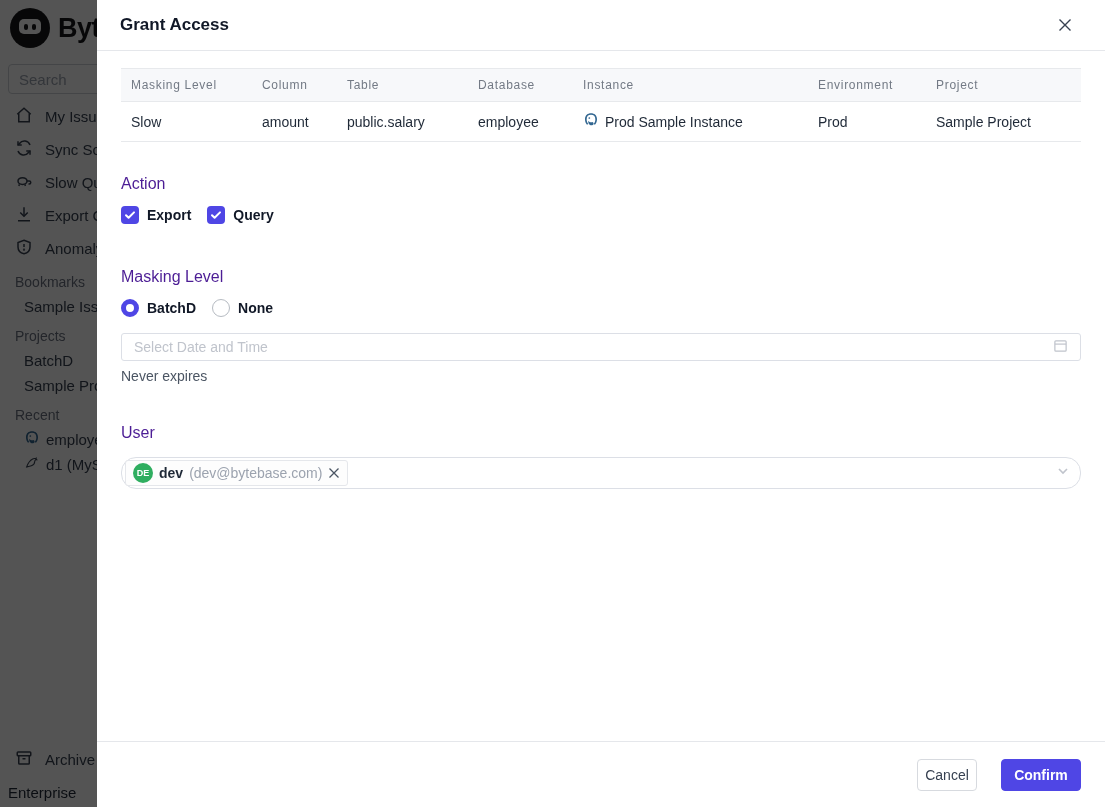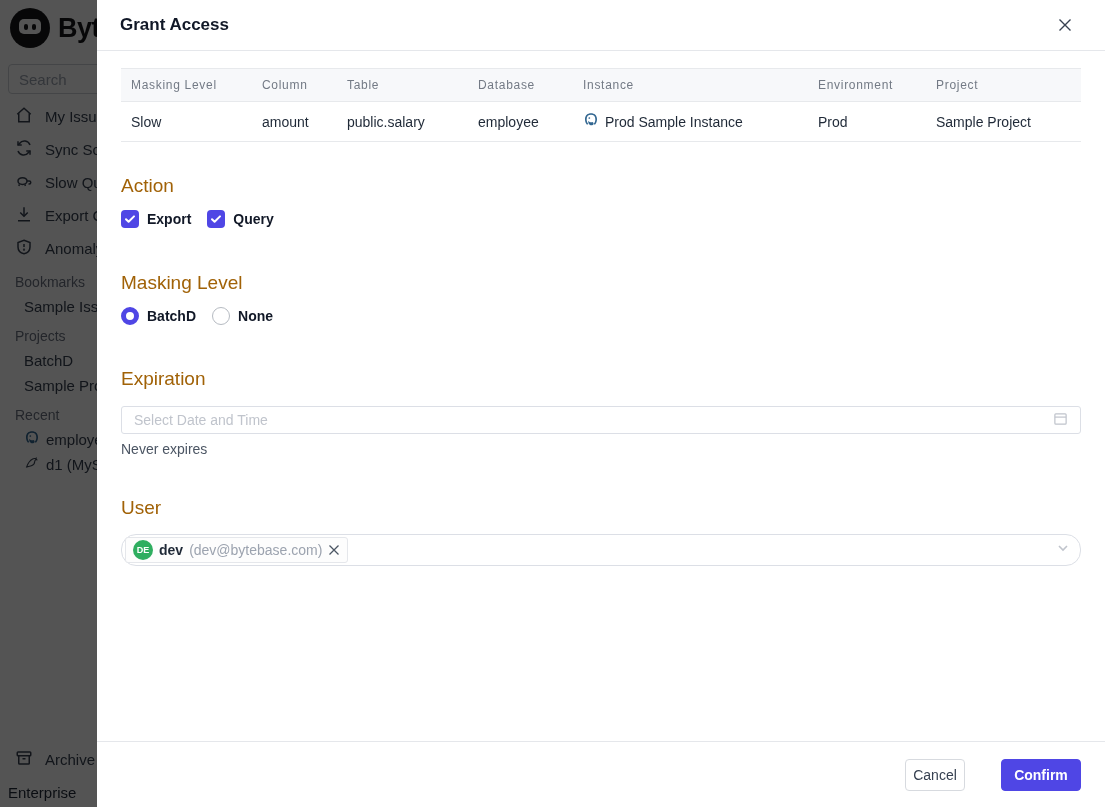--- a/index.html
+++ b/index.html
@@ -53,21 +53,21 @@
 
   
   table.grant-table { width:960px; border-collapse:collapse; table-layout:fixed; }
   .grant-table th { background:#f7f8fa; height:33px; font-size:12px; font-weight:500;
     color:#737a85; letter-spacing:0.7px; text-align:left;
     border-top:1px solid #e7e9ec; border-bottom:1px solid #e7e9ec; }
   .grant-table td { height:40px; font-size:14px; color:#1f2937; border-bottom:1px solid #e7e9ec; }
   .grant-table th:first-child, .grant-table td:first-child { padding-left:10px; }
   .cell-flex { display:flex; align-items:center; gap:6px; }
 
-  .section-label { font-size:19px; color:#a16207; }
+  .section-label { font-size:16px; color:#4c1d95; }
   .sec-action { margin-top:33px; }
   .opt-row { display:flex; align-items:center; gap:16px; margin-top:13px; }
   .opt { display:flex; align-items:center; gap:8px; cursor:pointer; }
   .opt-label { font-size:14px; font-weight:bold; color:#111827; }
 
   .checkbox { width:18px; height:18px; border-radius:4px; background:#4f46e5;
     display:flex; align-items:center; justify-content:center; }
   .radio { width:18px; height:18px; border-radius:50%; background:#fff; }
   .radio.on { border:5.5px solid #4f46e5; }
   .radio.off { border:1px solid #b6bbc2; }
@@ -84,21 +84,21 @@
     display:flex; align-items:center; justify-content:space-between; padding:0 10px 0 3px; cursor:pointer; }
   .chip { display:flex; align-items:center; gap:6px; height:26px; padding:0 7px;
     border:1px solid #e5e7eb; border-radius:3px; background:#fdfdfd; }
   .avatar { width:20px; height:20px; border-radius:50%; background:#2fae60; color:#fff;
     font-size:9px; font-weight:bold; display:flex; align-items:center; justify-content:center; }
   .chip-name { font-size:14px; font-weight:600; color:#1f2937; }
   .chip-email { font-size:14px; color:#9ca3af; }
   .chip-x { color:#4b5563; font-size:13px; cursor:pointer; display:flex; }
 
   .modal-footer { flex:0 0 auto; height:66px; border-top:1px solid #e5e7eb;
-    display:flex; align-items:center; justify-content:flex-end; gap:36px; padding-right:24px; }
+    display:flex; align-items:center; justify-content:flex-end; gap:24px; padding-right:24px; }
   .btn { height:32px; border-radius:4px; font-size:14px; font-family:inherit; cursor:pointer;
     display:flex; align-items:center; justify-content:center; }
   .btn-cancel { width:60px; background:#fff; border:1px solid #d7dadf; color:#374151; }
   .btn-confirm { width:80px; background:#4f46e5; border:1px solid #4f46e5; color:#fff; font-weight:600; }
 </style>
 </head>
 <body>
 
 <div class="sidebar">
   <div class="logo-row">
@@ -299,21 +299,20 @@
       <label class="opt">
         <span class="radio on"></span>
         <span class="opt-label">BatchD</span>
       </label>
       <label class="opt">
         <span class="radio off"></span>
         <span class="opt-label">None</span>
       </label>
     </div>
 
-    <div class="section-label sec-expiration">Expiration</div>
     <div class="date-input">
       <span class="date-placeholder">Select Date and Time</span>
       <span>
         <svg width="15" height="15" viewBox="0 0 16 16" fill="none" stroke="#c0c4cc" stroke-width="1.3">
             <rect x="2" y="3" width="12" height="11" rx="1"></rect>
             <path d="M2 6.5h12"></path>
           </svg>
       </span>
     </div>
     <div class="hint-text">Never expires</div>

